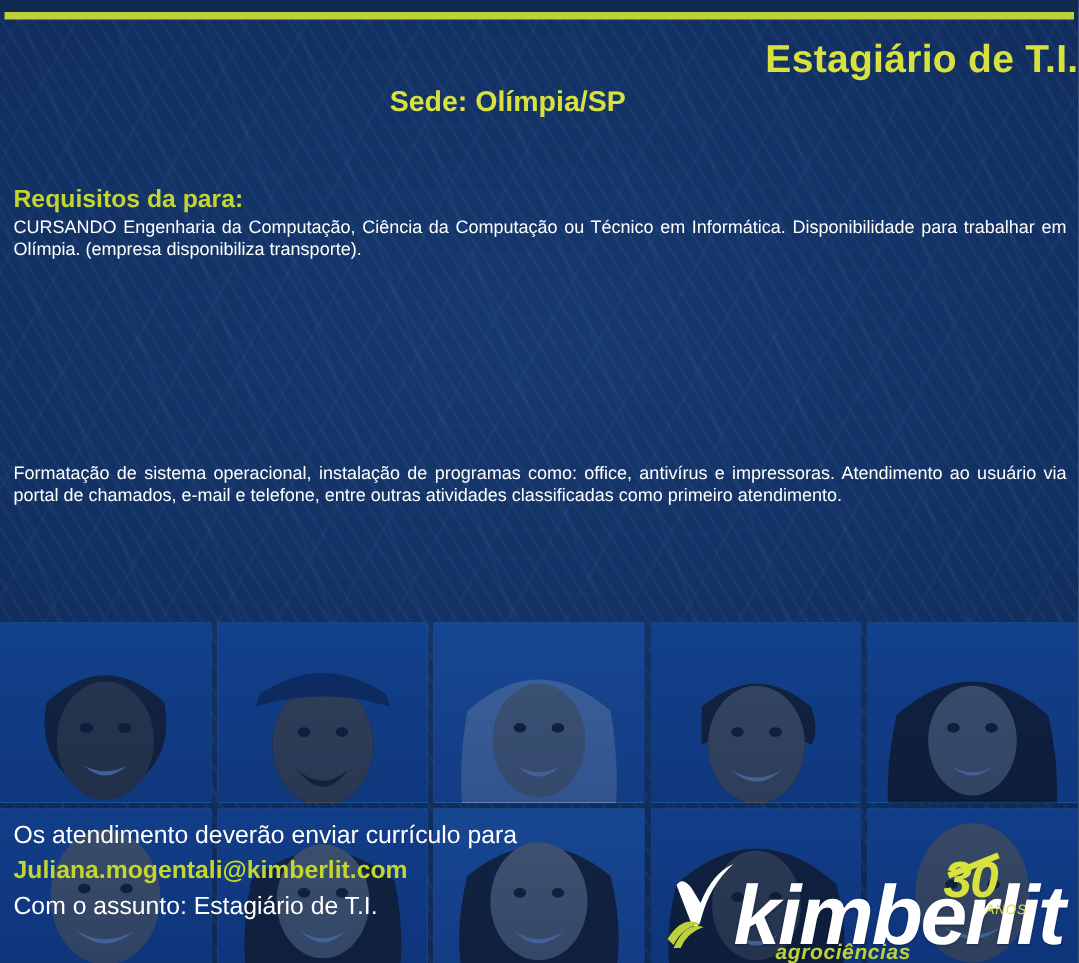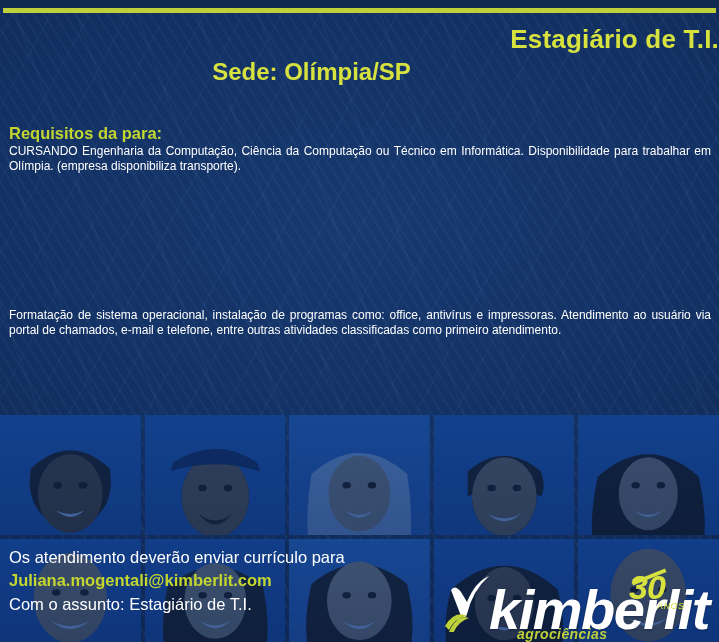--- a/index.html
+++ b/index.html
@@ -28,21 +28,21 @@
   }
   .greenbar{
     position:absolute;left:3px;top:8px;width:713px;height:5px;background:#bed13a;
   }
   .title{
     position:absolute;left:0;top:24px;width:719px;text-align:right;
     color:#d7e23f;font-size:26px;font-weight:bold;letter-spacing:0.2px;
   }
   .subtitle{
     position:absolute;left:0;top:58px;width:623px;text-align:center;
-    color:#d7e23f;font-size:24px;font-weight:bold;
+    color:#d7e23f;font-size:19px;font-weight:bold;padding-left:27px;
   }
   .heading{
     color:#c3d62f;font-size:16.5px;font-weight:bold;margin:0 0 1px 0;
   }
   .body-text{
     color:#ffffff;font-size:12px;line-height:1.28;text-align:justify;margin:0;
   }
   .block-requisitos{position:absolute;left:9px;top:124px;width:702px;}
   .block-responsa{position:absolute;left:9px;top:308px;width:702px;}
   

